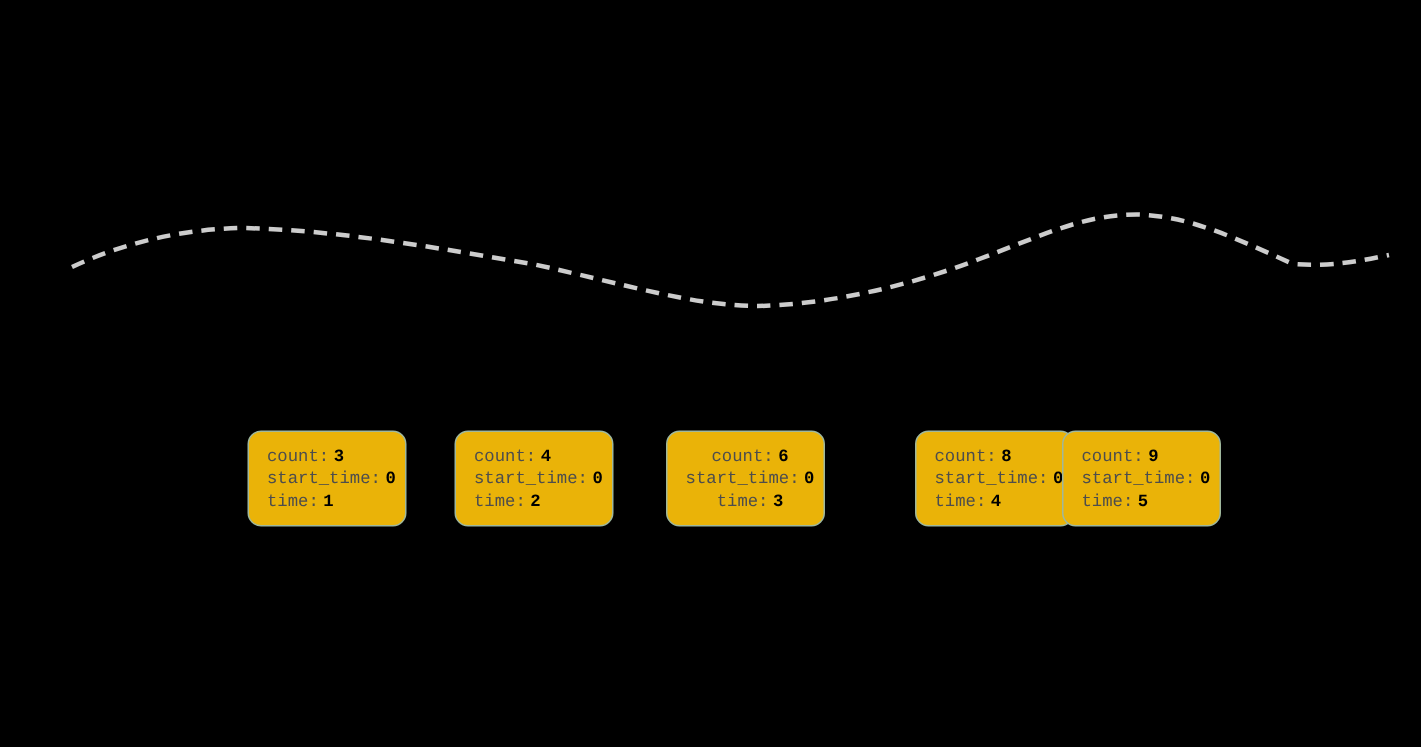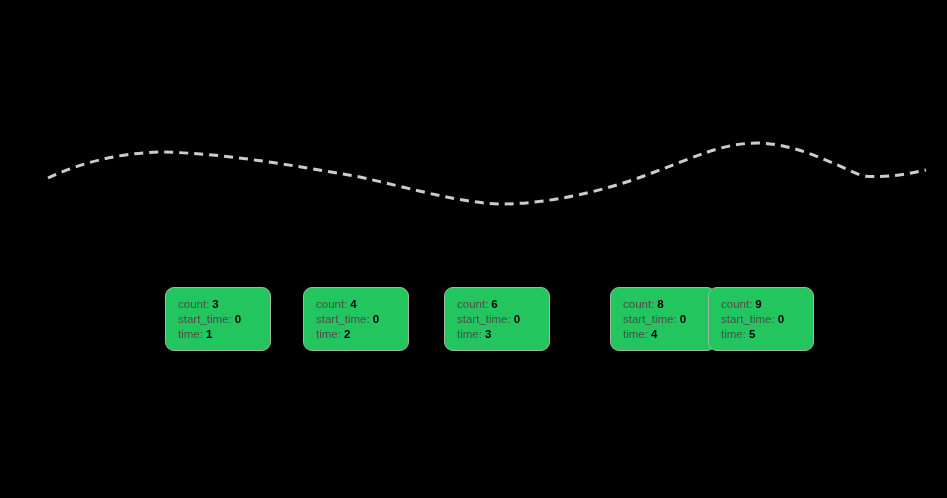--- a/index.html
+++ b/index.html
@@ -28,40 +28,41 @@
     stroke-width: 3;
     stroke-dasharray: 9 6;
     stroke-linecap: butt;
   }
   .node {
     position: absolute;
     top: 287px;
     width: 106px;
     height: 64px;
     box-sizing: border-box;
-    background: #22c55e;
+    background: #eab308;
     border: 1px solid #9fb89d;
     border-radius: 9px;
     padding: 9px 6px 0 12px;
     font-size: 11.5px;
     line-height: 15px;
     white-space: nowrap;
+    font-family: Liberation Mono, monospace;
   }
   .node .lbl {
     color: #4d4d4d;
     font-weight: 400;
   }
   .node .val {
     color: #000000;
     font-weight: 700;
     margin-left: 3px;
   }
   .n0 { left: 165px; }
   .n1 { left: 303px; }
-  .n2 { left: 444px; }
+  .n2 { left: 444px; text-align: center; }
   .n3 { left: 610px; }
   .n4 { left: 708px; }
 </style>
 </head>
 <body>
 
 <div id="stage">
 
   <svg id="curve-svg" viewBox="0 0 947 260" aria-hidden="true">
     <path d="M 48 178 C 80 163 118 153 160 152 C 225 153 295 166 355 176 C 415 189 462 204 505 204 C 552 203 605 191 652 173 C 695 157 722 143 758 143 C 792 144 820 157 862 176 C 888 178 906 174 926 170"></path>

